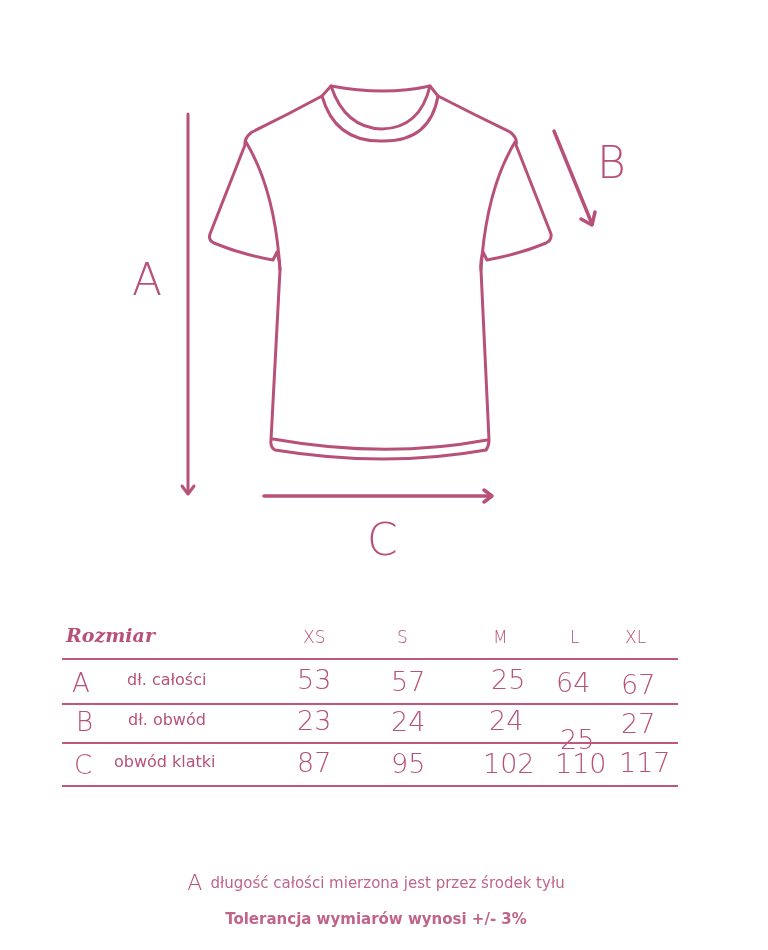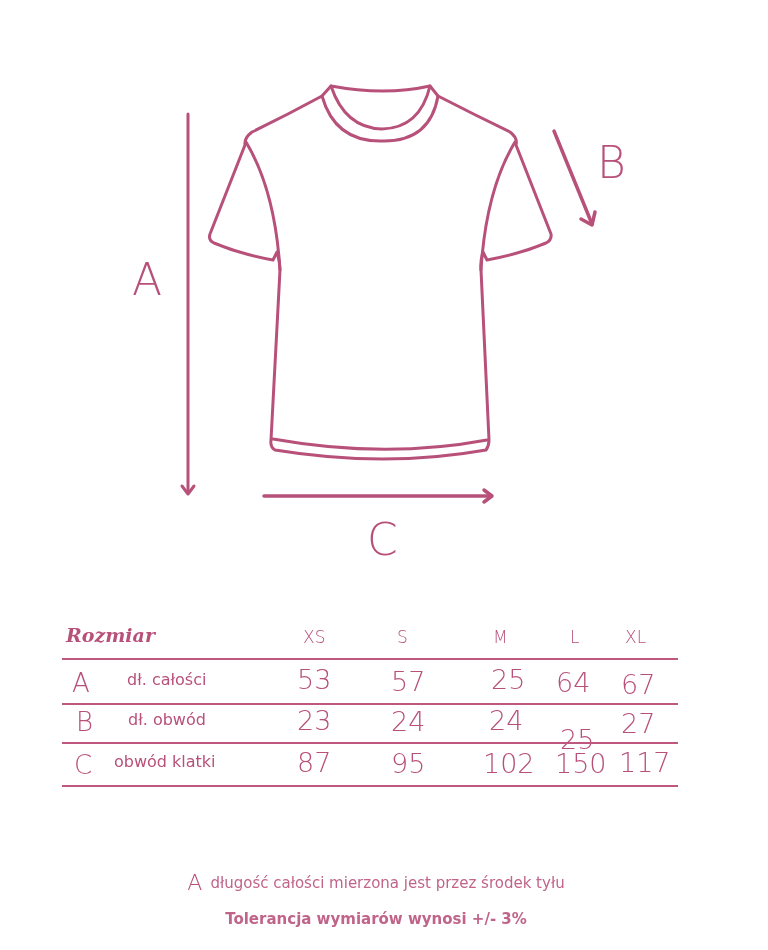--- a/index.html
+++ b/index.html
@@ -112,21 +112,21 @@
   </div>
 
   <div class="hline" style="top:742px;"></div>
 
   <div>
     <div class="cell row-letter" style="left:74px; top:750px;">C</div>
     <div class="cell row-name" style="left:114px; top:752px;">obwód klatki</div>
     <div class="cell num" style="left:297px; top:747px;">87</div>
     <div class="cell num" style="left:391px; top:748px;">95</div>
     <div class="cell num" style="left:483px; top:748px;">102</div>
-    <div class="cell num" style="left:555px; top:748px;">150</div>
+    <div class="cell num" style="left:555px; top:748px;">110</div>
     <div class="cell num" style="left:619px; top:747px;">117</div>
   </div>
 
   <div class="hline" style="top:785px;"></div>
 </div>
 
 <div class="foot" style="top:870px;">
   <span class="foot-a">A</span><span>długość całości mierzona jest przez środek tyłu</span>
 </div>
 <div class="foot" style="top:910px;font-weight:bold;">Tolerancja wymiarów wynosi +/- 3%</div>

